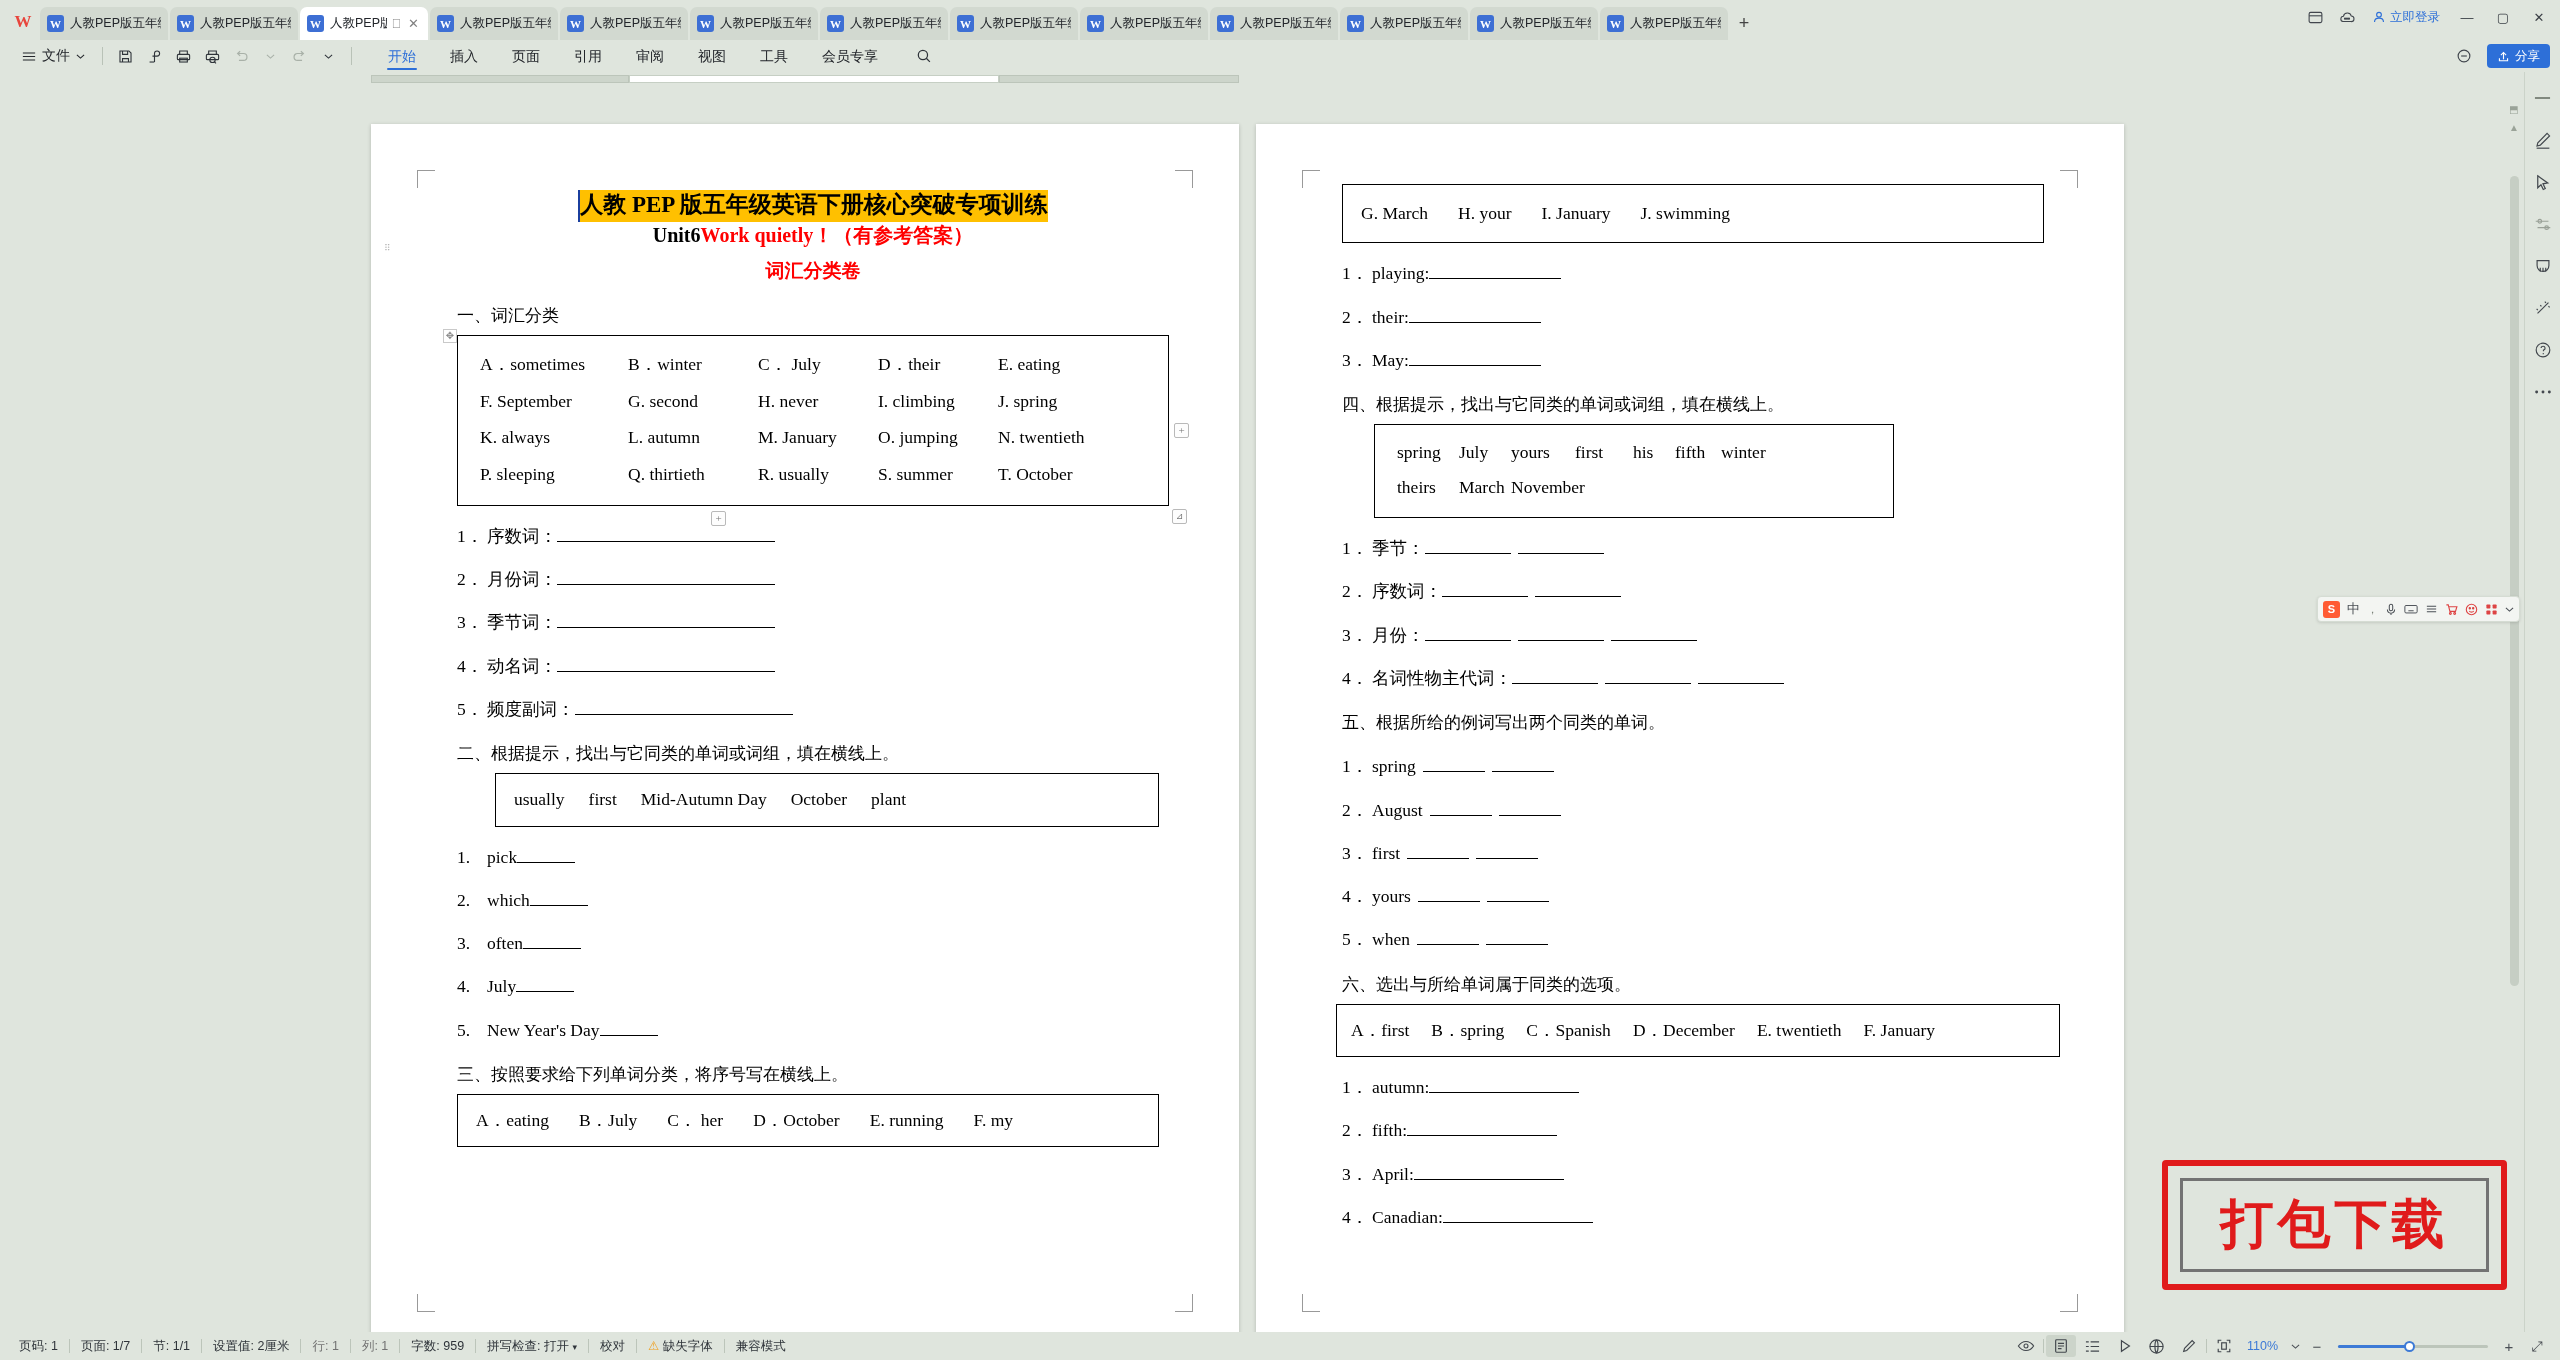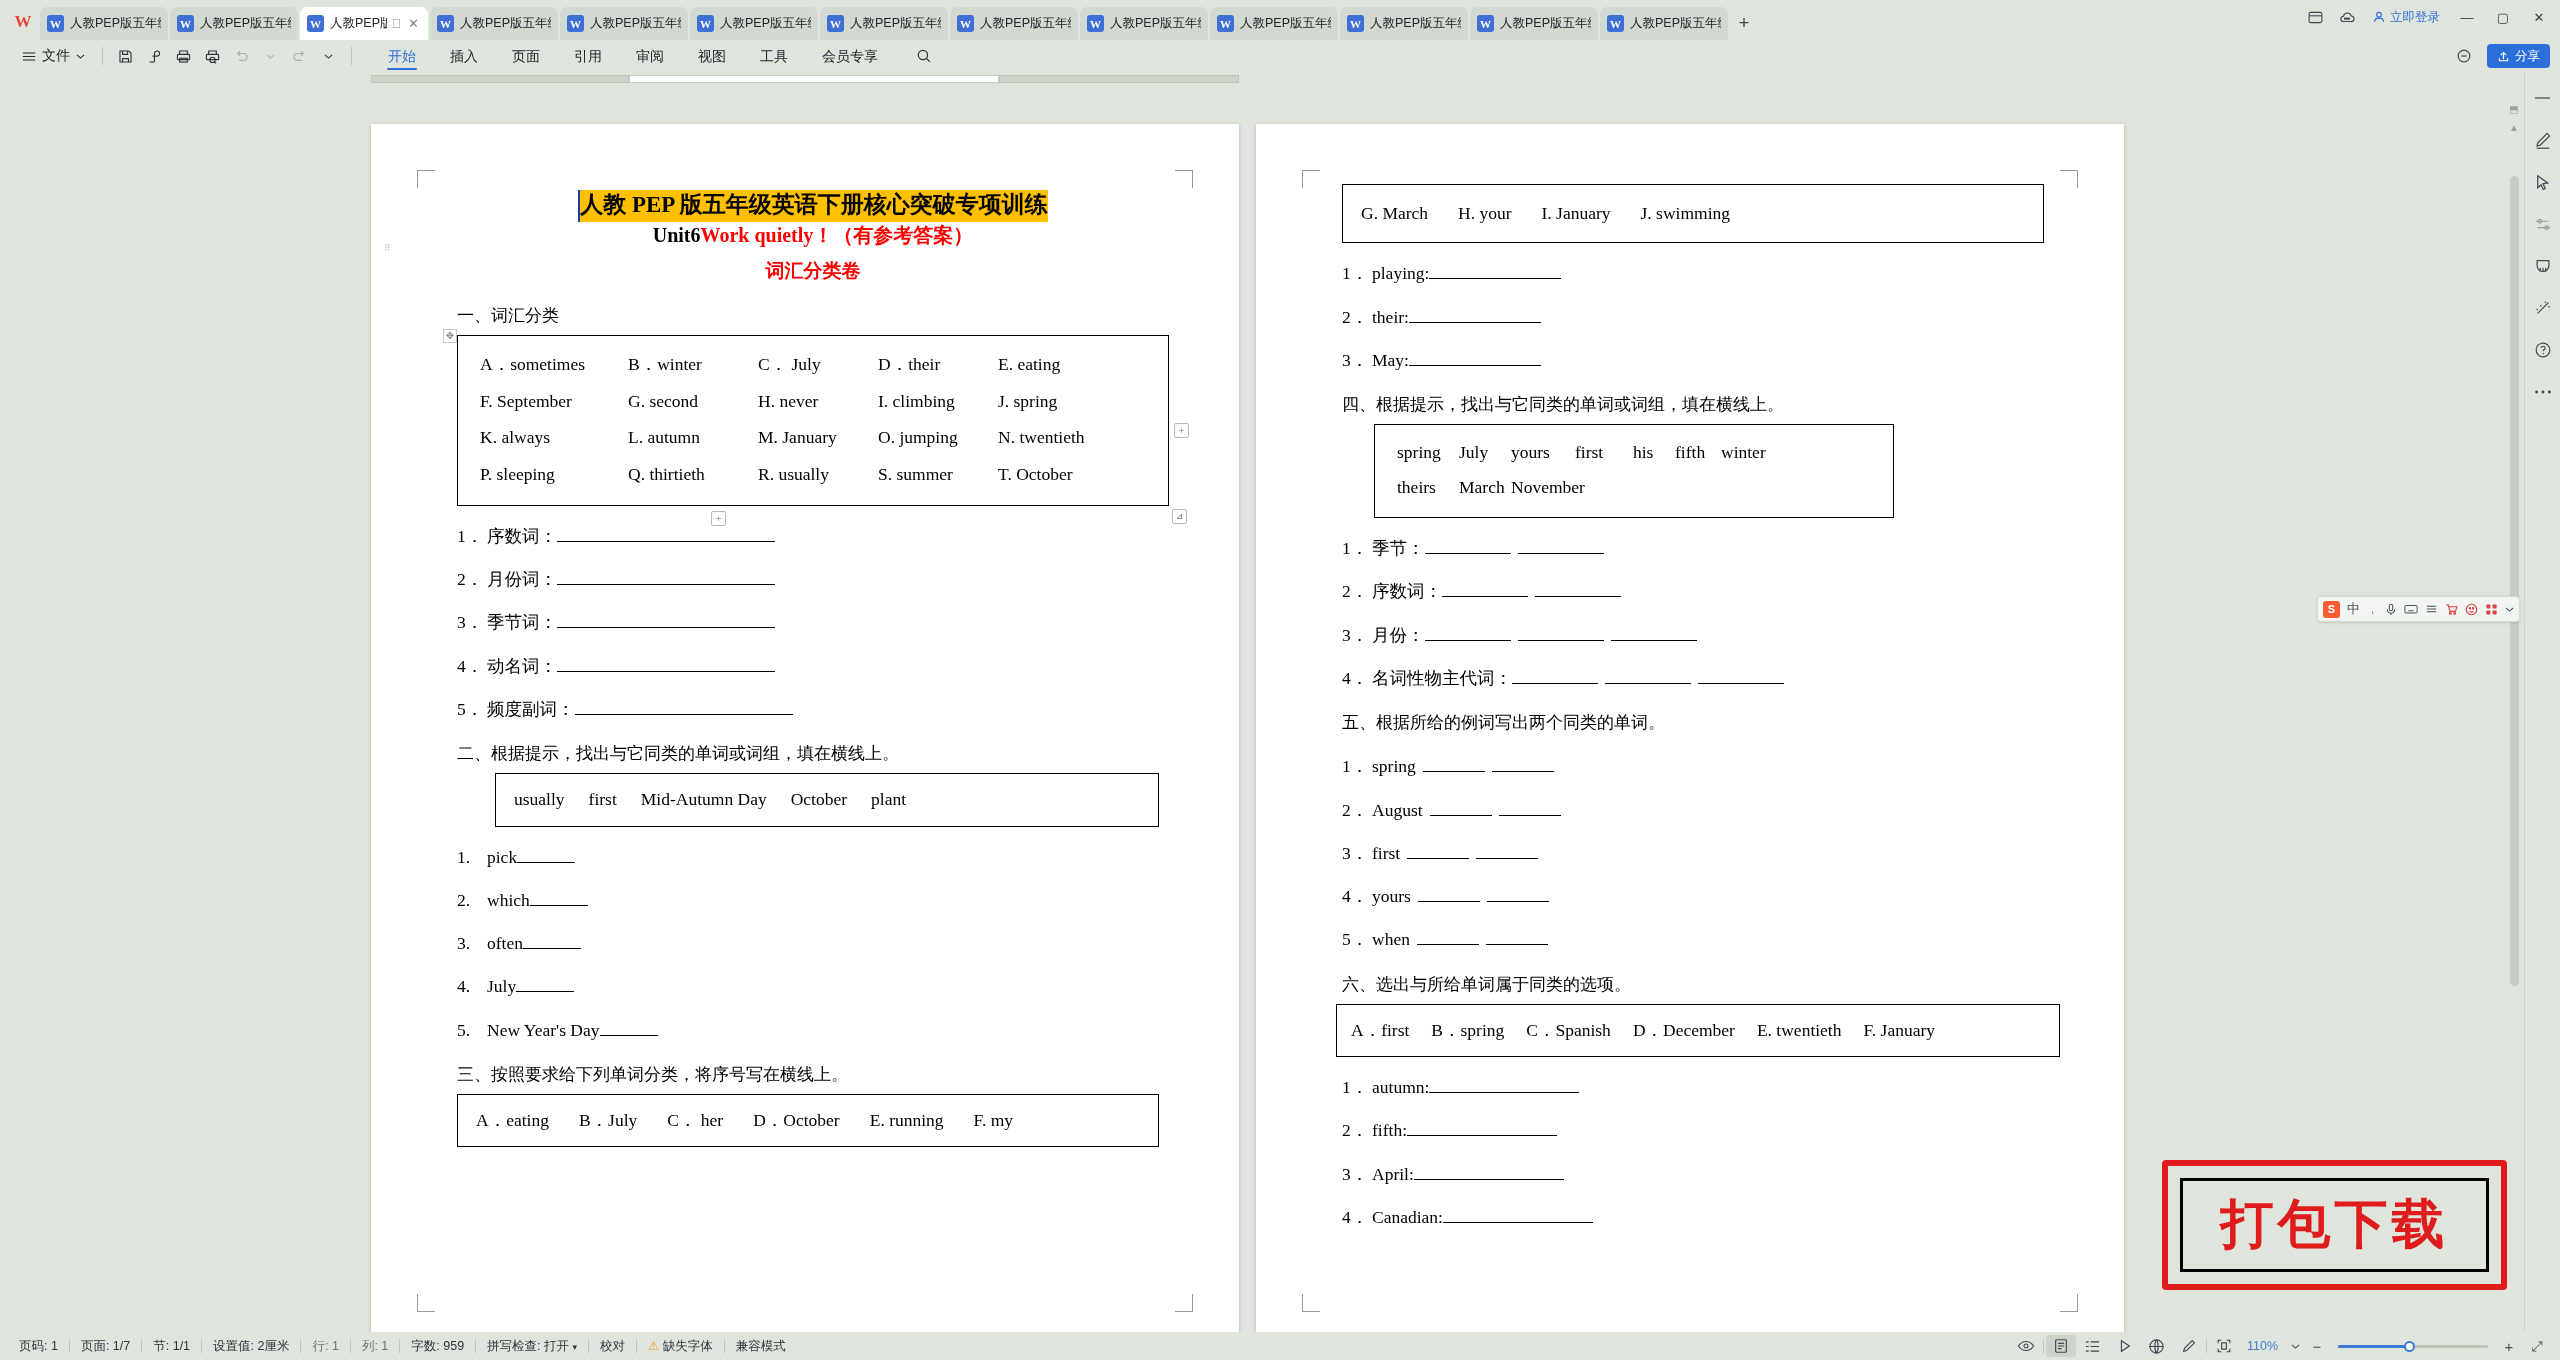--- a/index.html
+++ b/index.html
@@ -330,21 +330,21 @@
   
   .watermark {
     position: absolute;
     left: 2162px; top: 1160px;
     width: 345px; height: 130px;
     border: 6px solid #e01b1b;
     border-radius: 4px;
     display: flex; align-items: center; justify-content: center;
   }
   .watermark .inner {
-    border: 3px solid #000000;
+    border: 3px solid #737373;
     width: 93%; height: 80%;
     display: flex; align-items: center; justify-content: center;
     color: #e01b1b;
     font-size: 53px;
     font-weight: bold;
     letter-spacing: 4px;
     font-family: "DejaVu Sans", sans-serif;
   }
 
   

